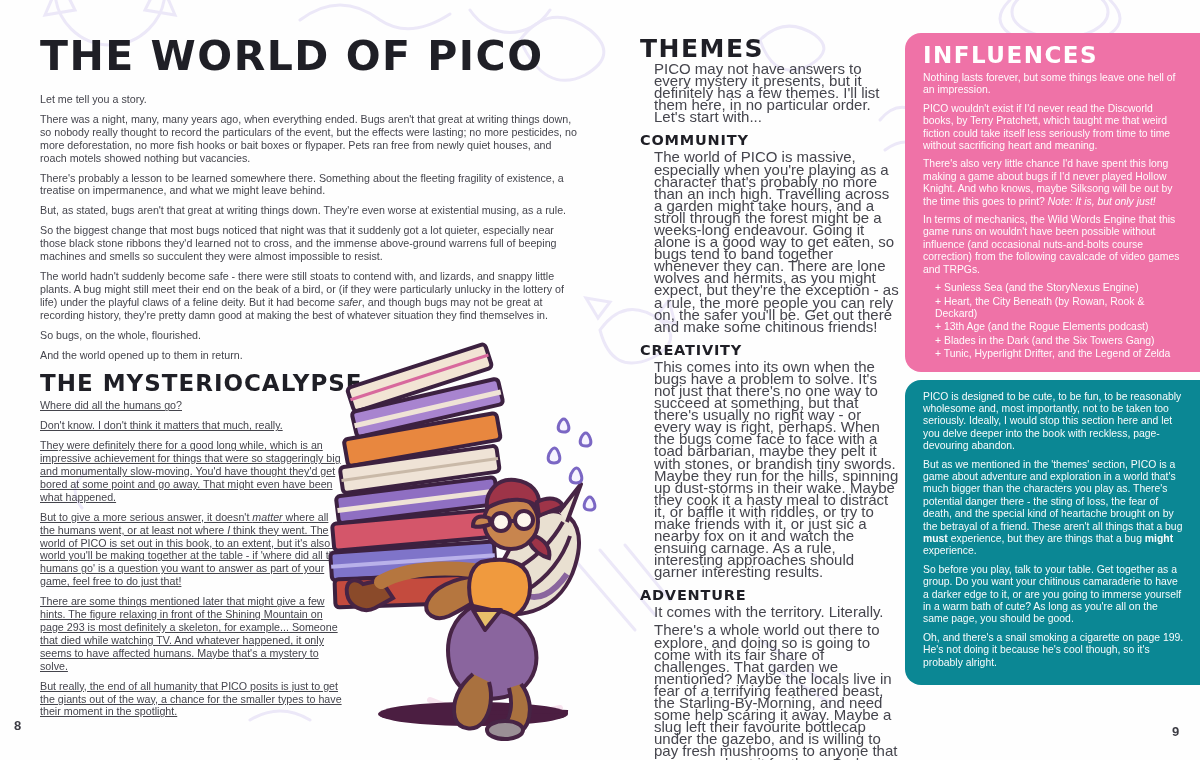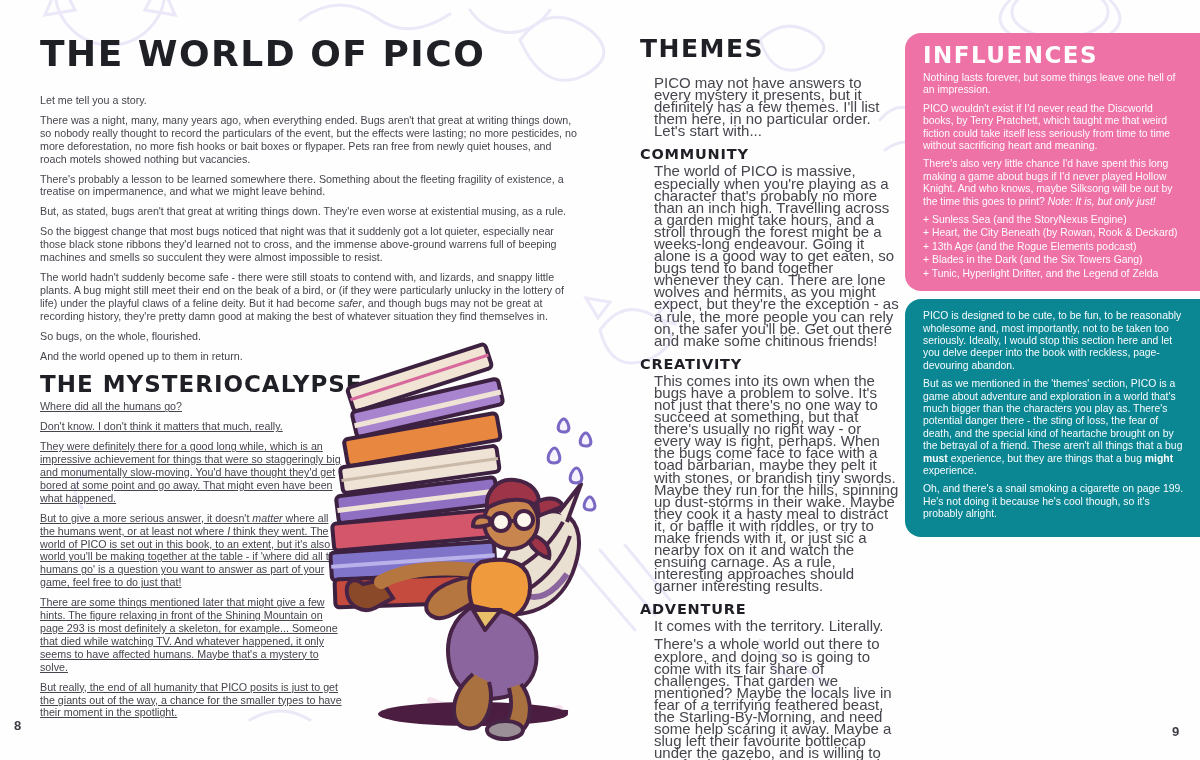--- a/index.html
+++ b/index.html
@@ -14,27 +14,27 @@
     --c-pink:#ef72a7;
     --c-teal:#0b8794;
     --c-ink:#1f1f26;
     --c-body:#45454d;
   }
   .doodles{position:absolute;inset:0;z-index:0;pointer-events:none;}
   .layer{position:relative;z-index:1;}
 
   h1,h2,h3{font-family:"DejaVu Sans", sans-serif;color:var(--c-ink);}
   .page-title{
-    font-size:36px;font-weight:800;letter-spacing:1.5px;margin:0 0 22px 0;line-height:1;
+    font-size:41px;font-weight:800;letter-spacing:1.5px;margin:0 0 16px 0;line-height:1;
   }
   .sec-title{
     font-size:23px;font-weight:800;letter-spacing:1px;margin:11px 0 4px 0;line-height:1;
   }
   .mid-title{
-    font-size:25px;font-weight:800;letter-spacing:1.5px;margin:0 0 16px 0;line-height:1;
+    font-size:25px;font-weight:800;letter-spacing:1.5px;margin:0 0 2px 0;line-height:1;
   }
   .sub-title{
     font-size:14.5px;font-weight:800;letter-spacing:.8px;margin:10px 0 2px 0;line-height:1.1;
   }
 
   .page-left{position:absolute;left:40px;top:36px;width:540px;}
   .bodytext p{font-size:10.7px;line-height:12.9px;margin:0 0 7px 0;color:var(--c-body);}
   .narrow{width:304px;text-decoration:underline;}
 
   .col-mid{position:absolute;left:640px;top:36px;width:260px;}
@@ -42,21 +42,21 @@
 
   .right-rail{
     position:absolute;left:905px;top:33px;width:295px;
     display:flex;flex-direction:column;gap:8px;z-index:1;
   }
   .box{border-radius:16px 0 0 16px;padding:11px 14px 10px 18px;color:#fff;box-sizing:border-box;}
   .box-pink{background:var(--c-pink);}
   .box-teal{background:var(--c-teal);}
   .box h2{font-size:23px;font-weight:800;letter-spacing:1.5px;color:#fff;margin:0 0 5px 0;line-height:1;}
   .box .bodytext p{font-size:10.4px;line-height:12.4px;margin:0 0 6px 0;color:rgba(255,255,255,.97);}
-  .box .pluslist p{margin:0 0 1px 0;}
+  .box .pluslist p{margin:0 0 1px 12px;}
 
   .folio{position:absolute;font-size:13px;font-weight:bold;color:#3c3c44;z-index:2;}
   .folio-left{left:14px;top:718px;}
   .folio-right{left:1172px;top:724px;}
 
   .illustration{position:absolute;left:323px;top:326px;z-index:1;}
   i{font-style:italic;} b{font-weight:bold;}
 </style>
 </head>
 <body>
@@ -207,32 +207,34 @@
     </div>
 </div>
 
 <div class="right-rail">
   <section class="box box-pink">
     <h2>INFLUENCES</h2>
     <div class="bodytext">
         <p>Nothing lasts forever, but some things leave one hell of an impression.</p>
         <p>PICO wouldn't exist if I'd never read the Discworld books, by Terry Pratchett, which taught me that weird fiction could take itself less seriously from time to time without sacrificing heart and meaning.</p>
         <p>There's also very little chance I'd have spent this long making a game about bugs if I'd never played Hollow Knight. And who knows, maybe Silksong will be out by the time this goes to print? <i>Note: It is, but only just!</i></p>
+        <p>In terms of mechanics, the Wild Words Engine that this game runs on wouldn't have been possible without influence (and occasional nuts-and-bolts course correction) from the following cavalcade of video games and TRPGs.</p>
       </div>
     <div class="bodytext pluslist">
         <p>+ Sunless Sea (and the StoryNexus Engine)</p>
         <p>+ Heart, the City Beneath (by Rowan, Rook &amp; Deckard)</p>
         <p>+ 13th Age (and the Rogue Elements podcast)</p>
         <p>+ Blades in the Dark (and the Six Towers Gang)</p>
         <p>+ Tunic, Hyperlight Drifter, and the Legend of Zelda</p>
       </div>
   </section>
   <section class="box box-teal">
     <div class="bodytext">
         <p>PICO is designed to be cute, to be fun, to be reasonably wholesome and, most importantly, not to be taken too seriously. Ideally, I would stop this section here and let you delve deeper into the book with reckless, page-devouring abandon.</p>
         <p>But as we mentioned in the 'themes' section, PICO is a game about adventure and exploration in a world that's much bigger than the characters you play as. There's potential danger there - the sting of loss, the fear of death, and the special kind of heartache brought on by the betrayal of a friend. These aren't all things that a bug <b>must</b> experience, but they are things that a bug <b>might</b> experience.</p>
+        <p>So before you play, talk to your table. Get together as a group. Do you want your chitinous camaraderie to have a darker edge to it, or are you going to immerse yourself in a warm bath of cute? As long as you're all on the same page, you should be good.</p>
         <p>Oh, and there's a snail smoking a cigarette on page 199. He's not doing it because he's cool though, so it's probably alright.</p>
       </div>
   </section>
 </div>
 
 <div class="folio folio-left">8</div>
 <div class="folio folio-right">9</div>
 
 </body></html>

